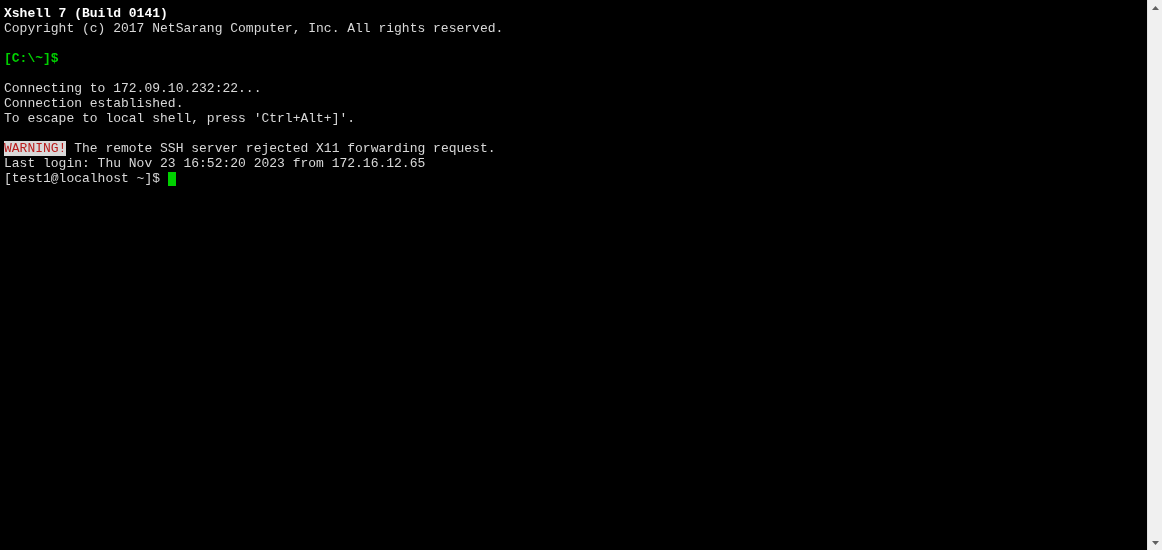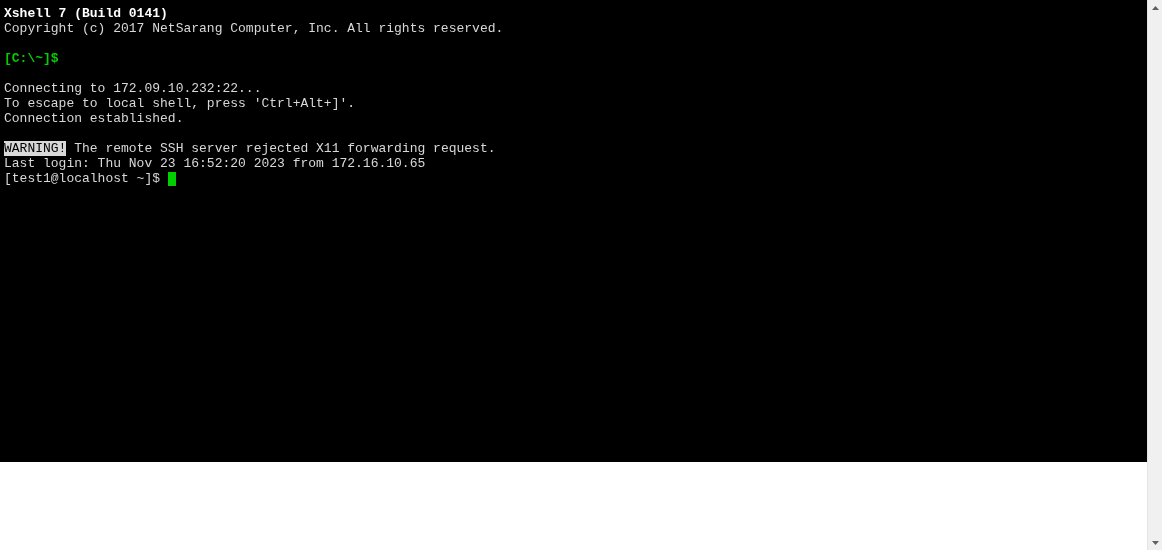--- a/index.html
+++ b/index.html
@@ -12,21 +12,21 @@
       height: 550px;
       background: #ffffff;
       font-family: "Consolas", "Courier New", monospace;
       font-size: 13px;
       line-height: 15px;
       overflow: hidden;
       position: relative;
     }
     .terminal-container {
       width: 1147px;
-      height: 462px;
+      height: 550px;
       background: #000000;
       color: #d8d8d8;
       padding: 6px 4px;
       overflow: hidden;
     }
     .scrollbar-track {
       position: absolute;
       right: 0;
       top: 0;
       width: 15px;
@@ -59,21 +59,21 @@
     .bold {
       font-weight: bold;
       color: #ffffff;
     }
     .green {
       color: #00d000;
       font-weight: bold;
     }
     .warn-inv {
       background: #d8d8d8;
-      color: #000000;
+      color: #b91c1c;
     }
     .cursor {
       display: inline-block;
       width: 8px;
       height: 14px;
       background: #00d000;
       vertical-align: text-bottom;
       margin-bottom: 0px;
     }
     .spacer {
@@ -83,25 +83,25 @@
 </head>
 <body>
 
 <div class="terminal-container">
   <div class="line"><span class="bold">Xshell 7 (Build 0141)</span></div>
   <div class="line">Copyright (c) 2017 NetSarang Computer, Inc. All rights reserved.</div>
   <div class="spacer"></div>
   <div class="line"><span class="green">[C:\~]$ </span></div>
   <div class="spacer"></div>
   <div class="line">Connecting to 172.09.10.232:22...</div>
+  <div class="line">Connection established.</div>
   <div class="line">To escape to local shell, press 'Ctrl+Alt+]'.</div>
-  <div class="line">Connection established.</div>
   <div class="spacer"></div>
   <div class="line"><span class="warn-inv">WARNING!</span><span> The remote SSH server rejected X11 forwarding request.</span></div>
-  <div class="line">Last login: Thu Nov 23 16:52:20 2023 from 172.16.10.65</div>
+  <div class="line">Last login: Thu Nov 23 16:52:20 2023 from 172.16.12.65</div>
   <div class="line"><span>[test1@localhost ~]$ </span><span class="cursor"></span></div>
 </div>
 
 <div class="scrollbar-track">
   <div class="scrollbar-arrow up">
     <svg width="7" height="4" viewBox="0 0 7 4">
         <path d="M3.5 0 L7 4 L0 4 Z" fill="#606060"></path>
       </svg>
   </div>
   <div class="scrollbar-arrow down">

